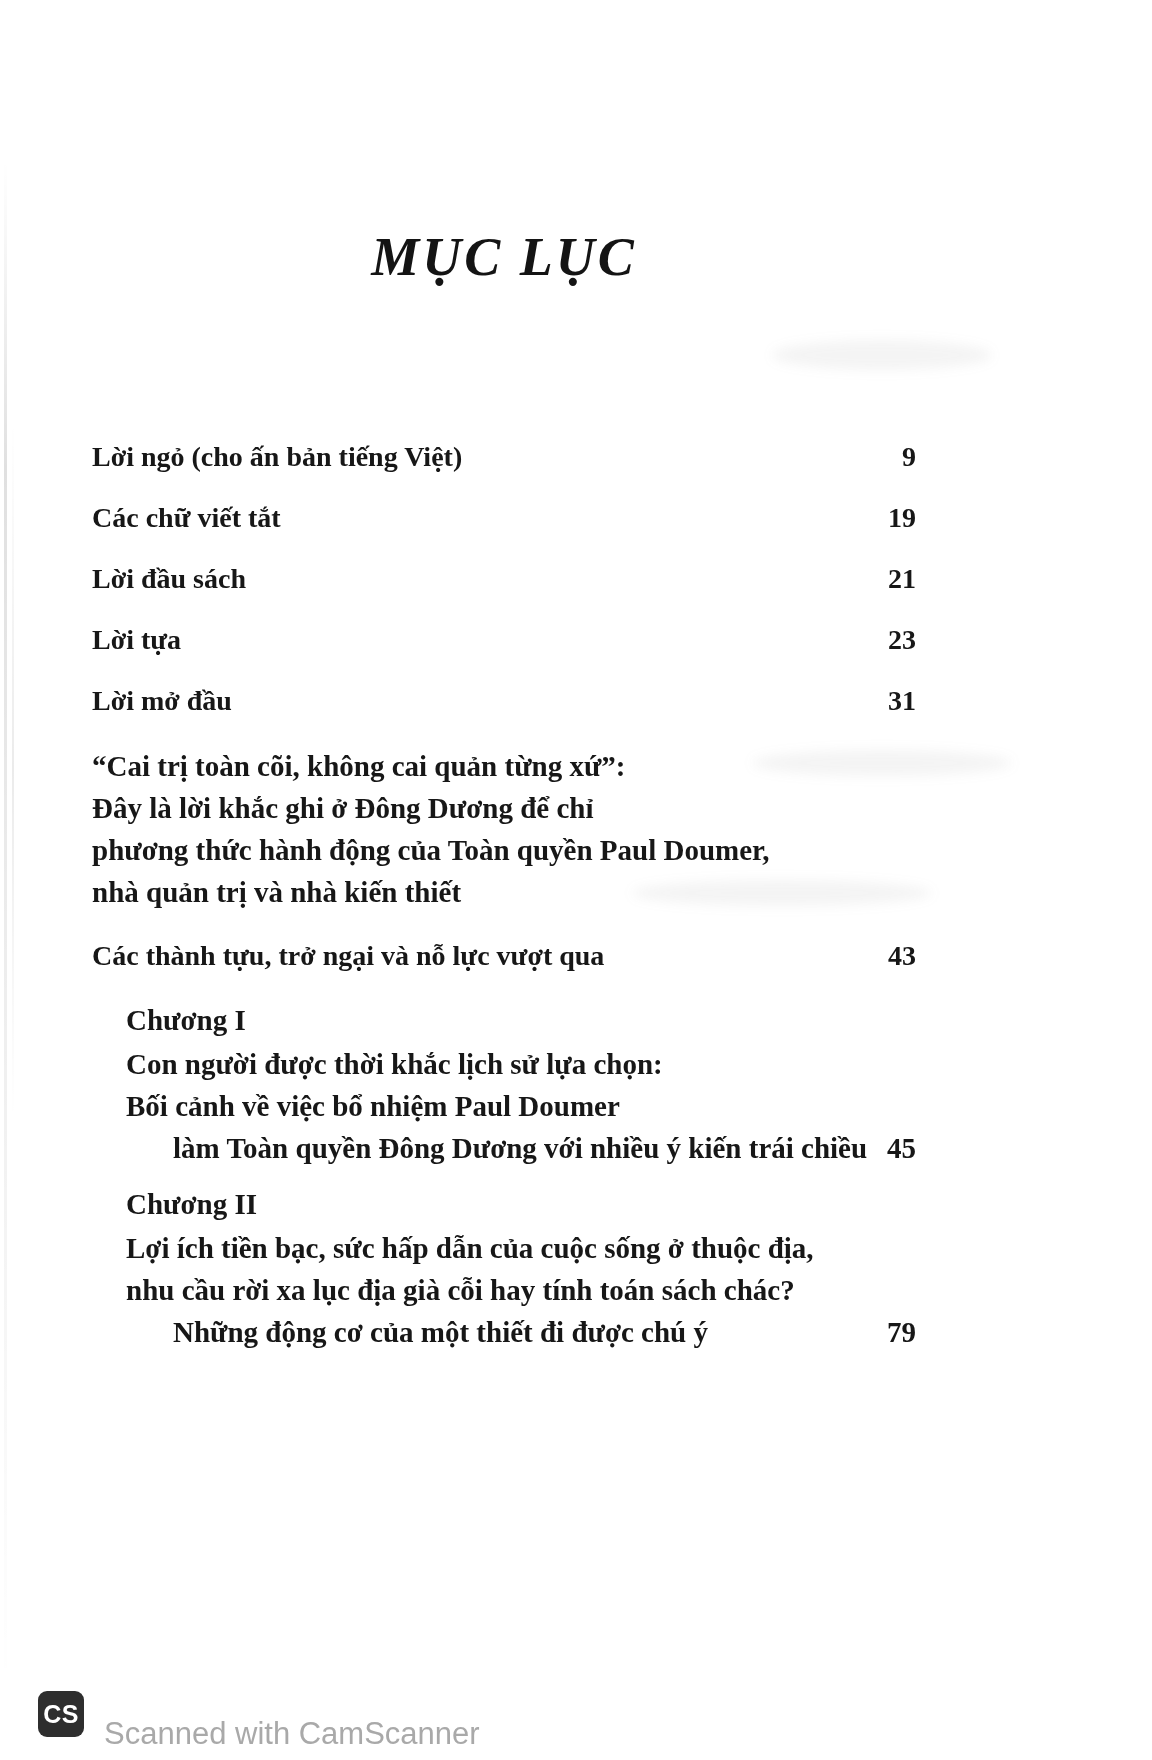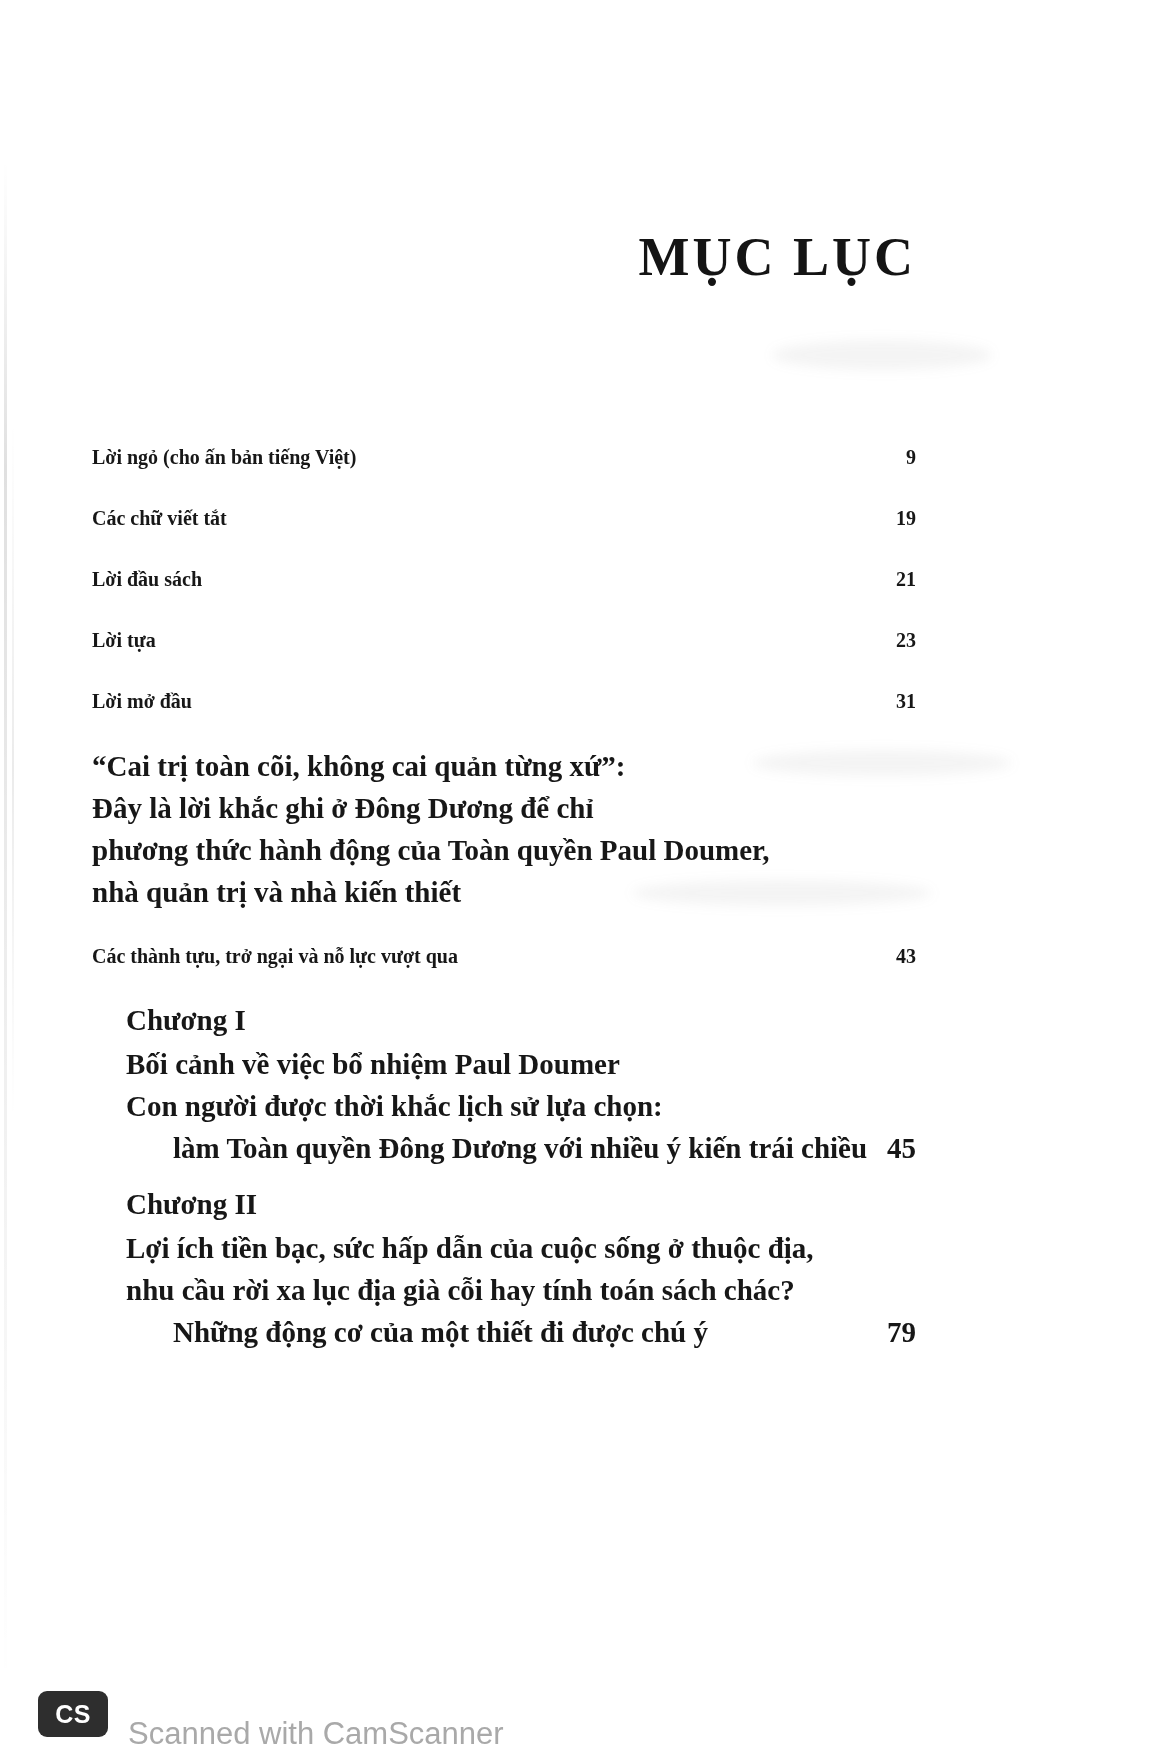--- a/index.html
+++ b/index.html
@@ -35,32 +35,33 @@
   .smudge.s2 { right: 140px; top: 750px; width: 260px; height: 26px; }
   .smudge.s3 { right: 220px; top: 880px; width: 300px; height: 26px; }
 
   .content {
     position: absolute;
     left: 92px;
     top: 226px;
     width: 824px;
   }
   .doc-title {
-    text-align: right;
+    text-align: center;
     font-size: 54px;
     font-weight: 700;
     letter-spacing: 3px;
     margin: 0 0 152px 0;
     color: #141414;
+    font-style: italic;
   }
   .row {
     display: flex;
     justify-content: space-between;
     align-items: flex-start;
-    font-size: 20px;
+    font-size: 28px;
     font-weight: 600;
     margin-bottom: 27px;
     line-height: 34px;
   }
   .row .p { font-weight: 600; }
 
   .part-block {
     margin-top: 4px;
     margin-bottom: 26px;
     font-size: 29px;
@@ -91,21 +92,21 @@
     left: 0; right: 0; bottom: 0;
     height: 92px;
     background: #ffffff;
     display: flex;
     align-items: center;
     padding-left: 38px;
     box-sizing: border-box;
     font-family: "Liberation Sans", "DejaVu Sans", sans-serif;
   }
   .cs-logo {
-    width: 70px;
+    width: 46px;
     height: 46px;
     background: #2e2e2e;
     border-radius: 9px;
     color: #ffffff;
     font-size: 25px;
     font-weight: 700;
     display: flex;
     align-items: center;
     justify-content: center;
     letter-spacing: 0.5px;
@@ -159,22 +160,22 @@
       <div>nhà quản trị và nhà kiến thiết</div>
     </div>
 
     <div class="row part-entry">
       <span>Các thành tựu, trở ngại và nỗ lực vượt qua</span>
       <span class="p">43</span>
     </div>
 
     <div class="chapter">
       <div class="chapter-heading">Chương I</div>
+      <div>Con người được thời khắc lịch sử lựa chọn:</div>
       <div>Bối cảnh về việc bổ nhiệm Paul Doumer</div>
-      <div>Con người được thời khắc lịch sử lựa chọn:</div>
       <div class="last-row">
         <span>làm Toàn quyền Đông Dương với nhiều ý kiến trái chiều</span>
         <span class="p">45</span>
       </div>
     </div>
 
     <div class="chapter">
       <div class="chapter-heading">Chương II</div>
       <div>Lợi ích tiền bạc, sức hấp dẫn của cuộc sống ở thuộc địa,</div>
       <div>nhu cầu rời xa lục địa già cỗi hay tính toán sách chác?</div>

